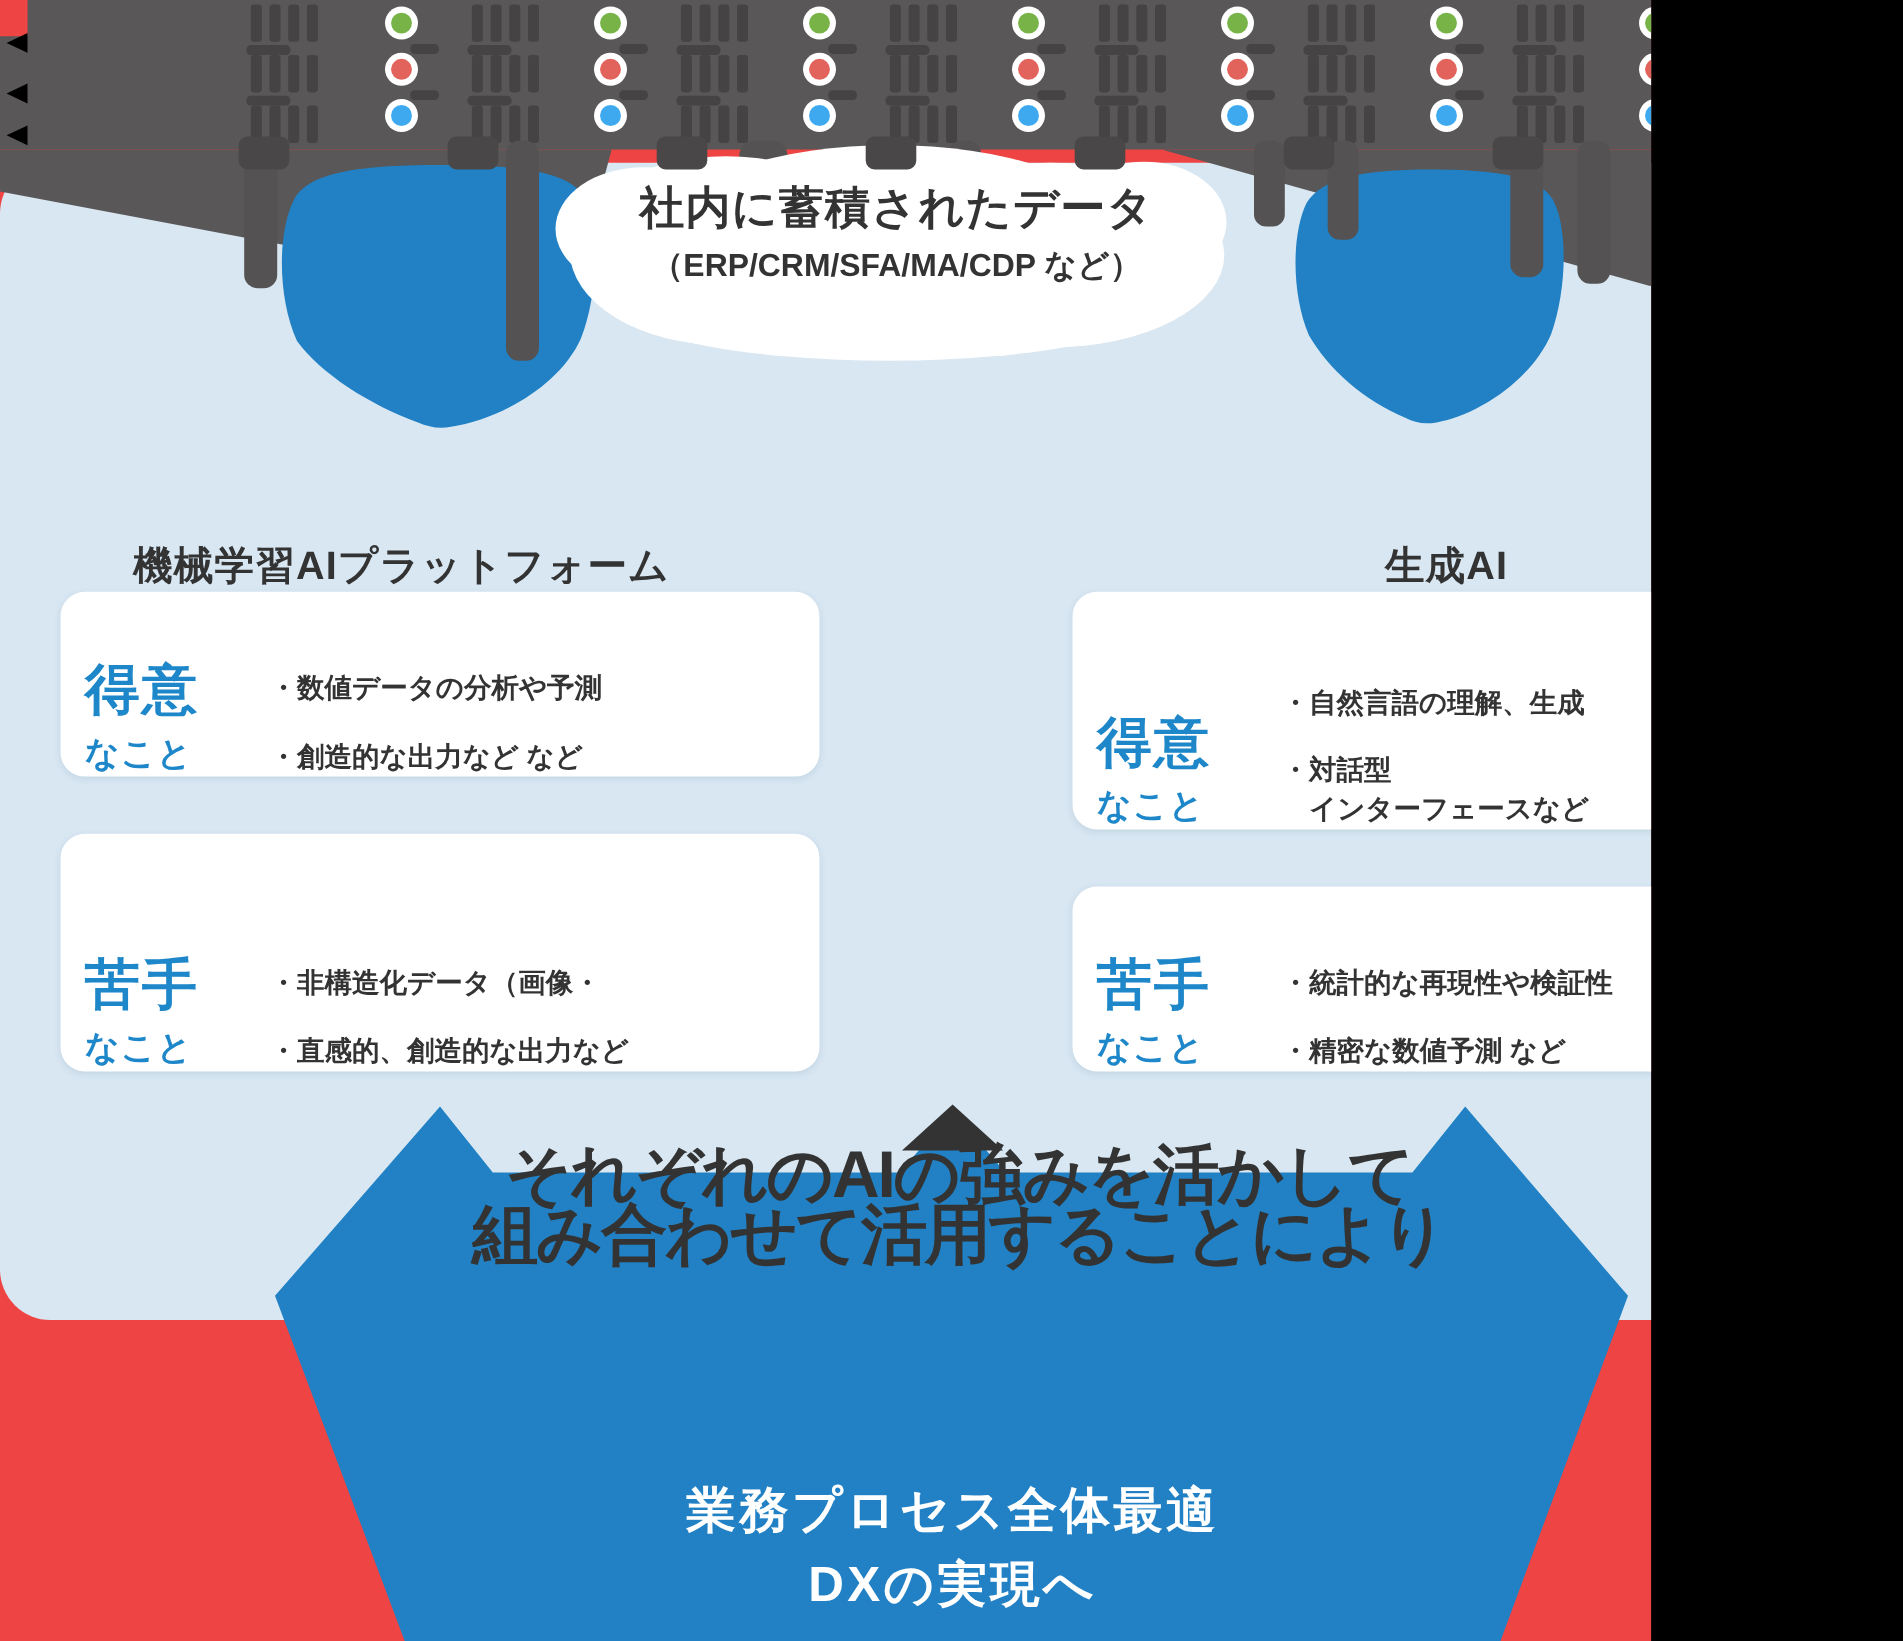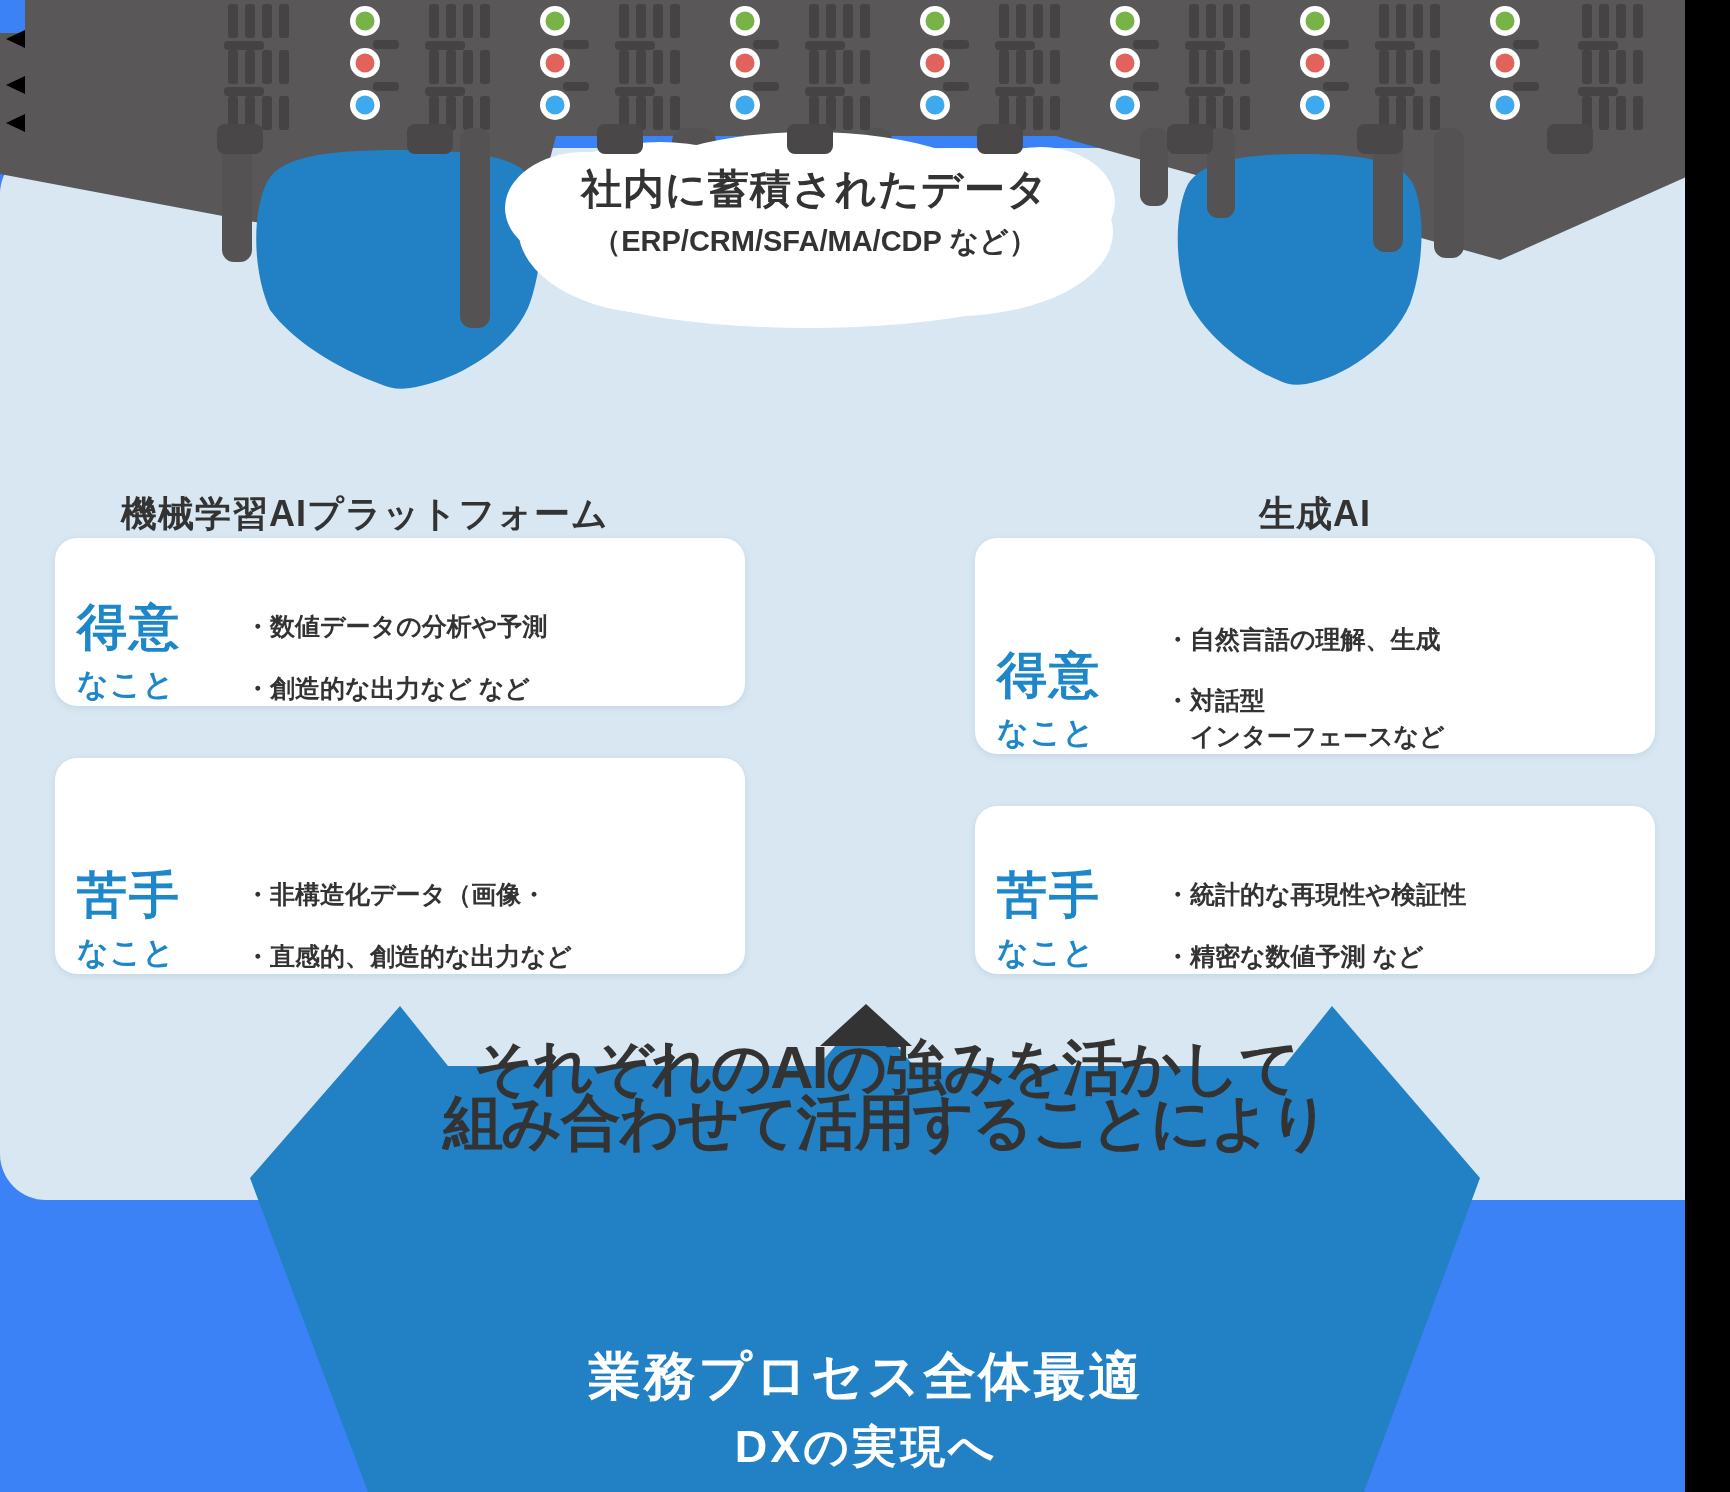--- a/index.html
+++ b/index.html
@@ -1,17 +1,17 @@
 <!DOCTYPE html>
 <html><head>
 <meta charset="utf-8">
 <style>
   html,body{margin:0;padding:0;background:#000;}
   body{font-family:"Liberation Sans","DejaVu Sans",sans-serif;}
-  .stage{position:relative;width:1685px;height:1492px;overflow:hidden;background:#3b82f6;}
+  .stage{position:relative;width:1501px;height:1492px;overflow:hidden;background:#ef4444;}
   .stage svg{position:absolute;left:0;top:0;}
 
   
   .cloud-text{position:absolute;left:490px;top:162px;width:650px;text-align:center;color:#333;}
   .cloud-title{font-size:41px;font-weight:800;letter-spacing:1px;}
   .cloud-sub{font-size:29px;font-weight:700;margin-top:5px;letter-spacing:0;}
 
   
   .col-header{position:absolute;top:450px;font-size:36px;font-weight:800;color:#333;text-align:center;letter-spacing:1px;margin-top:40px;}
   #header-left{left:30px;width:670px;}
@@ -25,28 +25,28 @@
   #card-r1{left:975px;top:538px;width:680px;height:216px;}
   #card-r2{left:975px;top:806px;width:680px;height:168px;}
   .card .label{width:168px;flex:none;color:#1e87c9;}
   .label .main{font-size:50px;font-weight:800;line-height:1;letter-spacing:2px;}
   .label .sub{font-size:31px;font-weight:800;margin-top:12px;letter-spacing:1px;}
   .bullets{flex:1;font-size:25px;font-weight:600;color:#333;}
   .bullet{line-height:1.42;}
   .bullet + .bullet{margin-top:26px;}
 
   
-  .merge-blob{position:absolute;left:426px;top:1040px;width:920px;text-align:center;
+  .merge-blob{position:absolute;left:412px;top:1040px;width:920px;text-align:center;
               color:#333;font-weight:800;font-size:60px;line-height:55px;letter-spacing:-2px;}
   .merge-blob div{white-space:nowrap;}
 
   
   .bottom-label{position:absolute;left:416px;top:1350px;width:900px;text-align:center;
                 color:#fff;font-weight:800;}
-  .bottom-label .l1{font-size:52px;letter-spacing:3px;line-height:1;}
+  .bottom-label .l1{font-size:45px;letter-spacing:3px;line-height:1;}
   .bottom-label .l2{font-size:45px;letter-spacing:3px;line-height:1;margin-top:22px;}
 </style>
 </head>
 <body>
 
 <div class="stage">
 
   <svg width="1730" height="1492" viewBox="0 0 1730 1492" aria-hidden="true">
 
     <rect x="0" y="148" width="1730" height="1052" rx="46" fill="#d8e7f2"></rect>

